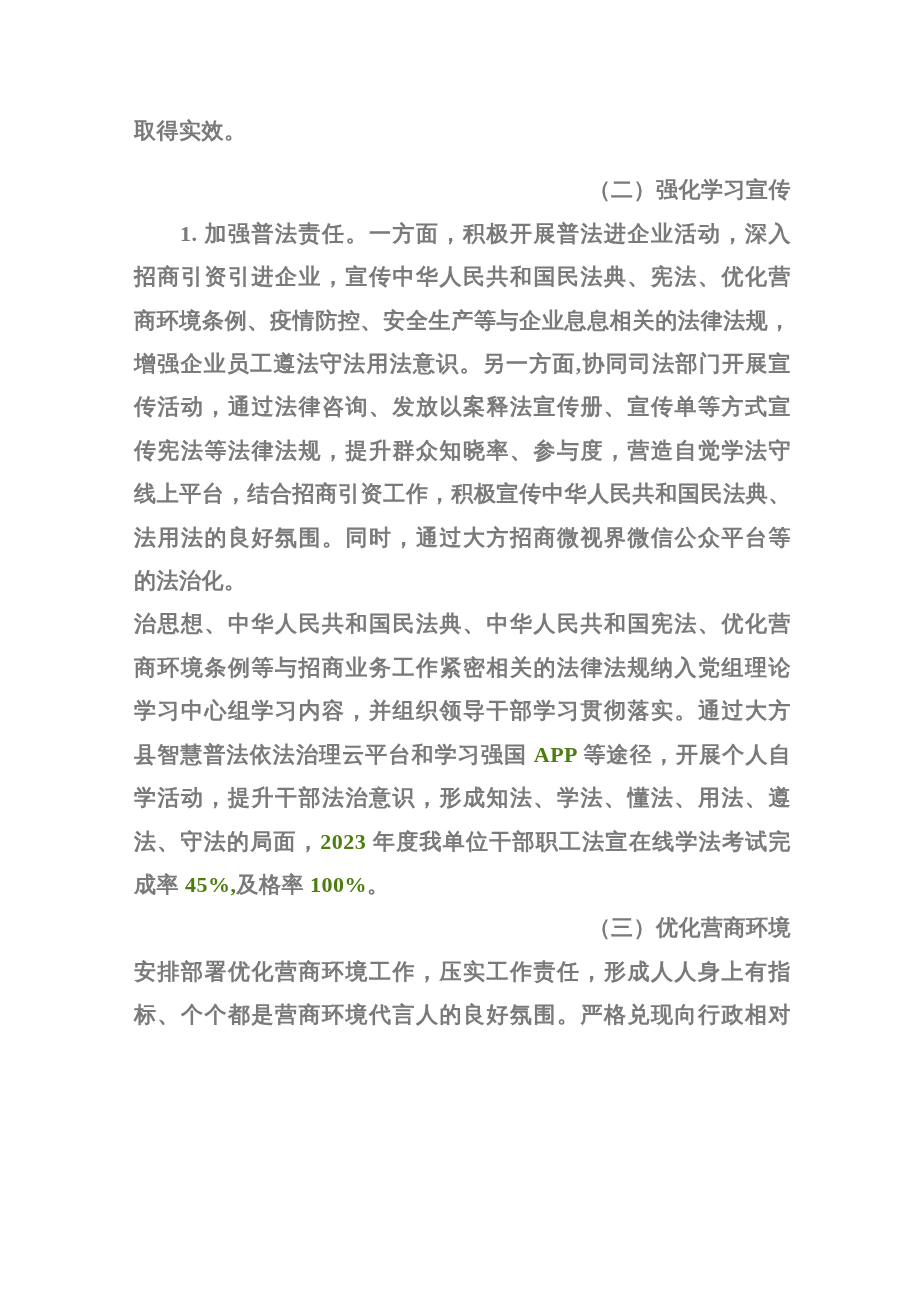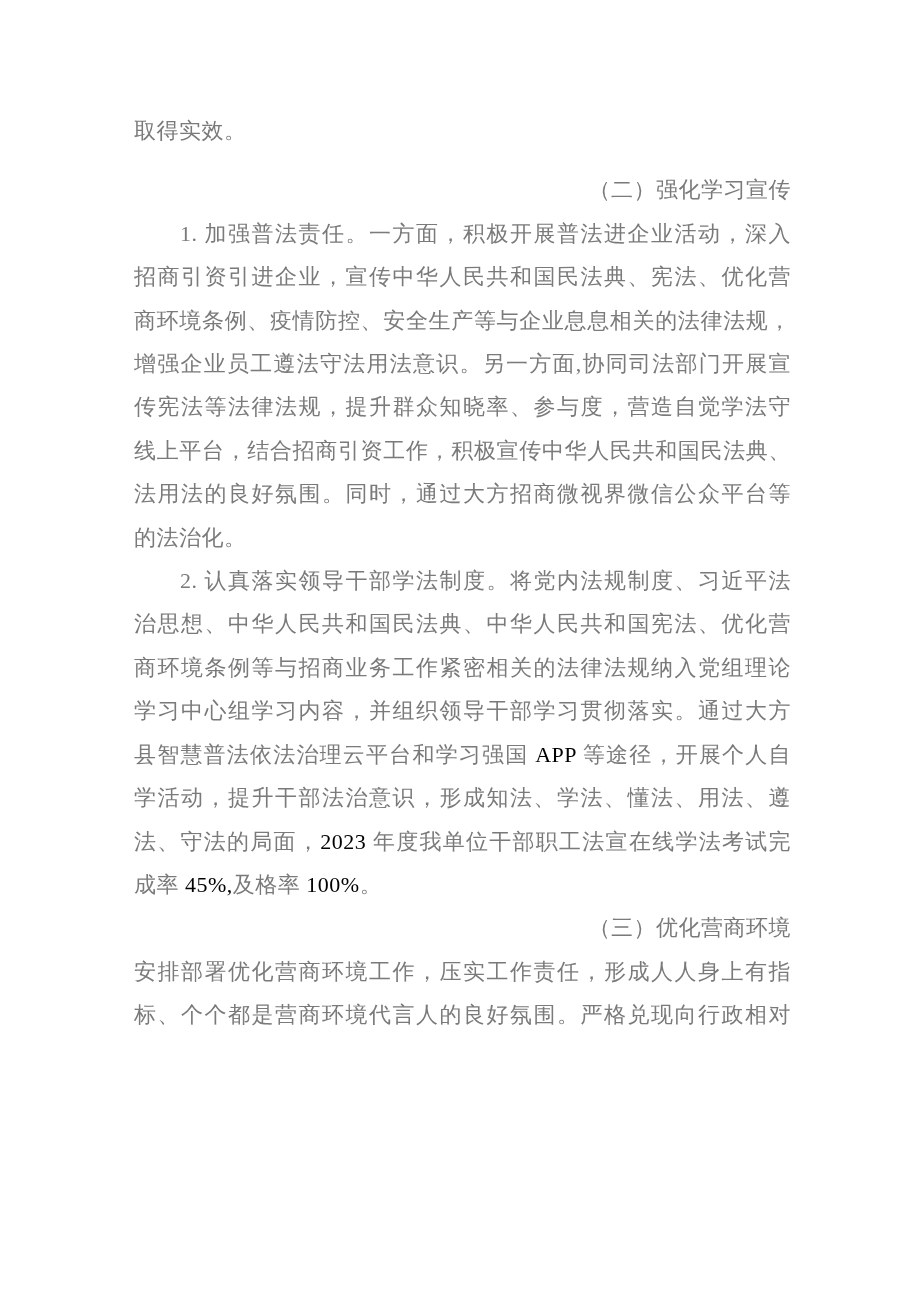--- a/index.html
+++ b/index.html
@@ -34,39 +34,39 @@
     text-align-last: justify;
   }
   .line.indent {
     text-indent: 46px;
     text-align: right;
   }
   .line.space-before {
     margin-top: 16px;
   }
   .dark {
-    color: #000000;
+    color: #4d7c0f;
   }
 </style>
 </head>
 <body>
 
 <div class="page">
-  <div class="text-block" style="color: rgb(122, 122, 122);">
+  <div class="text-block" style="color: rgb(122, 122, 122); font-weight: bold;">
       <div class="line"><span>取得实效。</span></div>
       <div class="line indent space-before"><span>（二）强化学习宣传</span></div>
       <div class="line indent fill"><span>1. 加强普法责任。一方面，积极开展普法进企业活动，深入</span></div>
       <div class="line fill"><span>招商引资引进企业，宣传中华人民共和国民法典、宪法、优化营</span></div>
       <div class="line fill"><span>商环境条例、疫情防控、安全生产等与企业息息相关的法律法规，</span></div>
       <div class="line fill"><span>增强企业员工遵法守法用法意识。另一方面,协同司法部门开展宣</span></div>
+      <div class="line fill"><span>传活动，通过法律咨询、发放以案释法宣传册、宣传单等方式宣</span></div>
       <div class="line fill"><span>传宪法等法律法规，提升群众知晓率、参与度，营造自觉学法守</span></div>
       <div class="line fill"><span>线上平台，结合招商引资工作，积极宣传中华人民共和国民法典、</span></div>
       <div class="line fill"><span>法用法的良好氛围。同时，通过大方招商微视界微信公众平台等</span></div>
       <div class="line"><span>的法治化。</span></div>
-      <div class="line indent fill"><span>2. 认真落实领导干部学法制度。将党内法规制度、习近平法</span></div>
       <div class="line fill"><span>治思想、中华人民共和国民法典、中华人民共和国宪法、优化营</span></div>
       <div class="line fill"><span>商环境条例等与招商业务工作紧密相关的法律法规纳入党组理论</span></div>
       <div class="line fill"><span>学习中心组学习内容，并组织领导干部学习贯彻落实。通过大方</span></div>
       <div class="line fill"><span>县智慧普法依法治理云平台和学习强国 </span><span class="dark">APP</span><span> 等途径，开展个人自</span></div>
       <div class="line fill"><span>学活动，提升干部法治意识，形成知法、学法、懂法、用法、遵</span></div>
       <div class="line fill"><span>法、守法的局面，</span><span class="dark">2023</span><span> 年度我单位干部职工法宣在线学法考试完</span></div>
       <div class="line"><span>成率 </span><span class="dark">45%,</span><span>及格率 </span><span class="dark">100%</span><span>。</span></div>
       <div class="line indent"><span>（三）优化营商环境</span></div>
       <div class="line fill"><span>安排部署优化营商环境工作，压实工作责任，形成人人身上有指</span></div>
       <div class="line fill"><span>标、个个都是营商环境代言人的良好氛围。严格兑现向行政相对</span></div>

